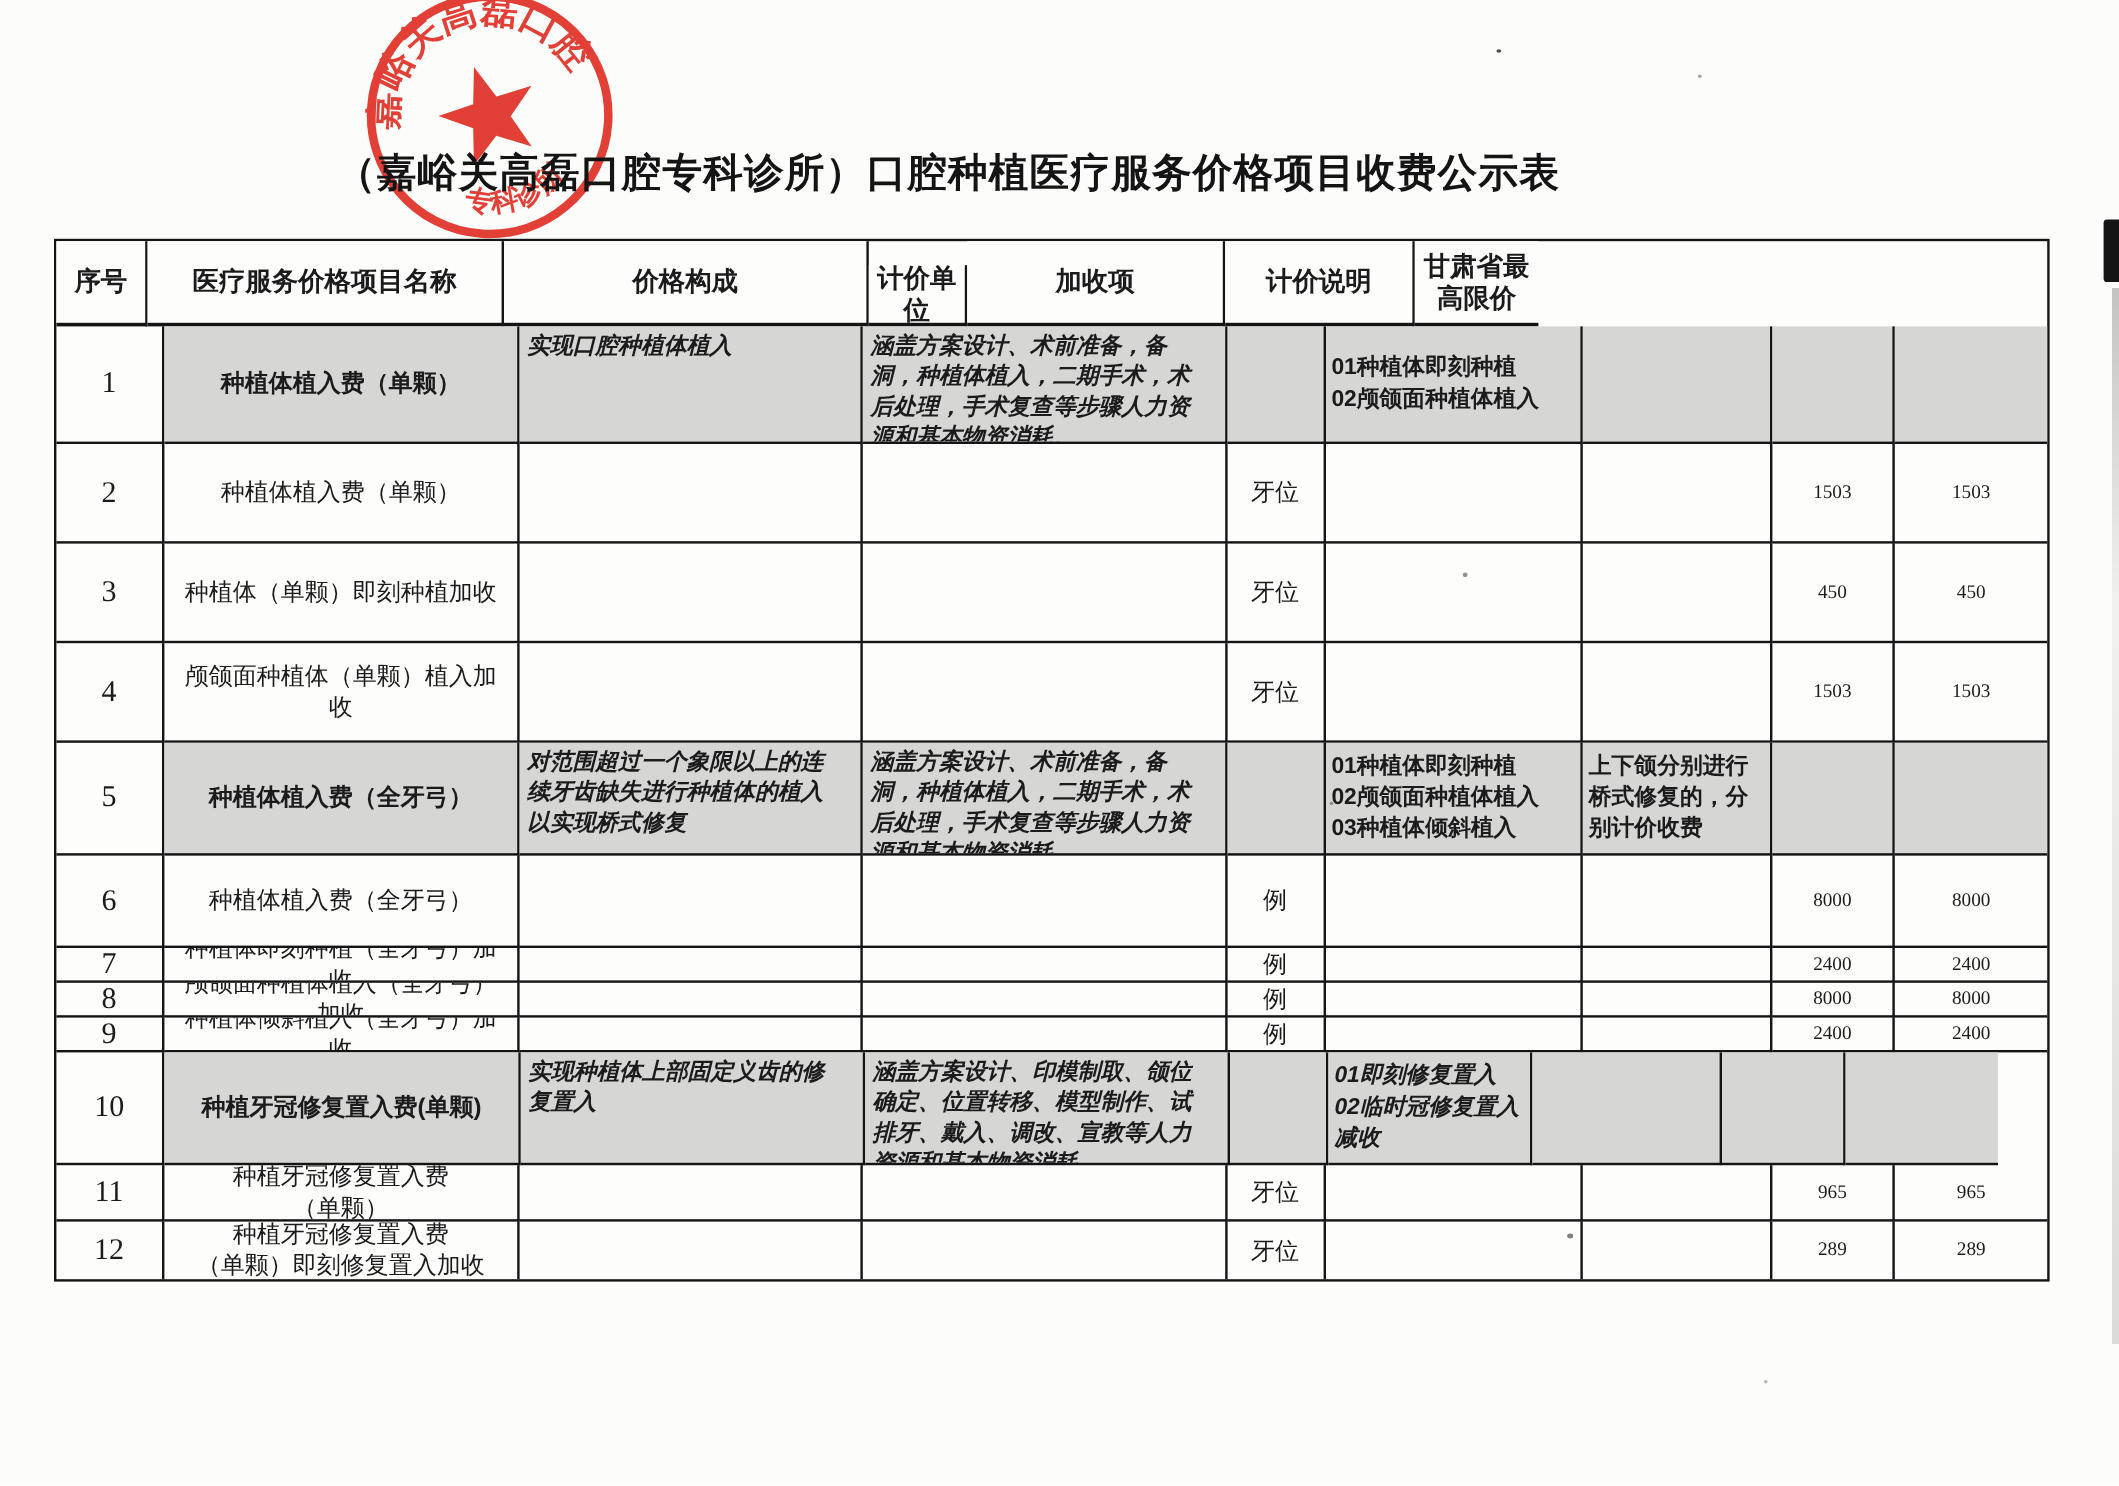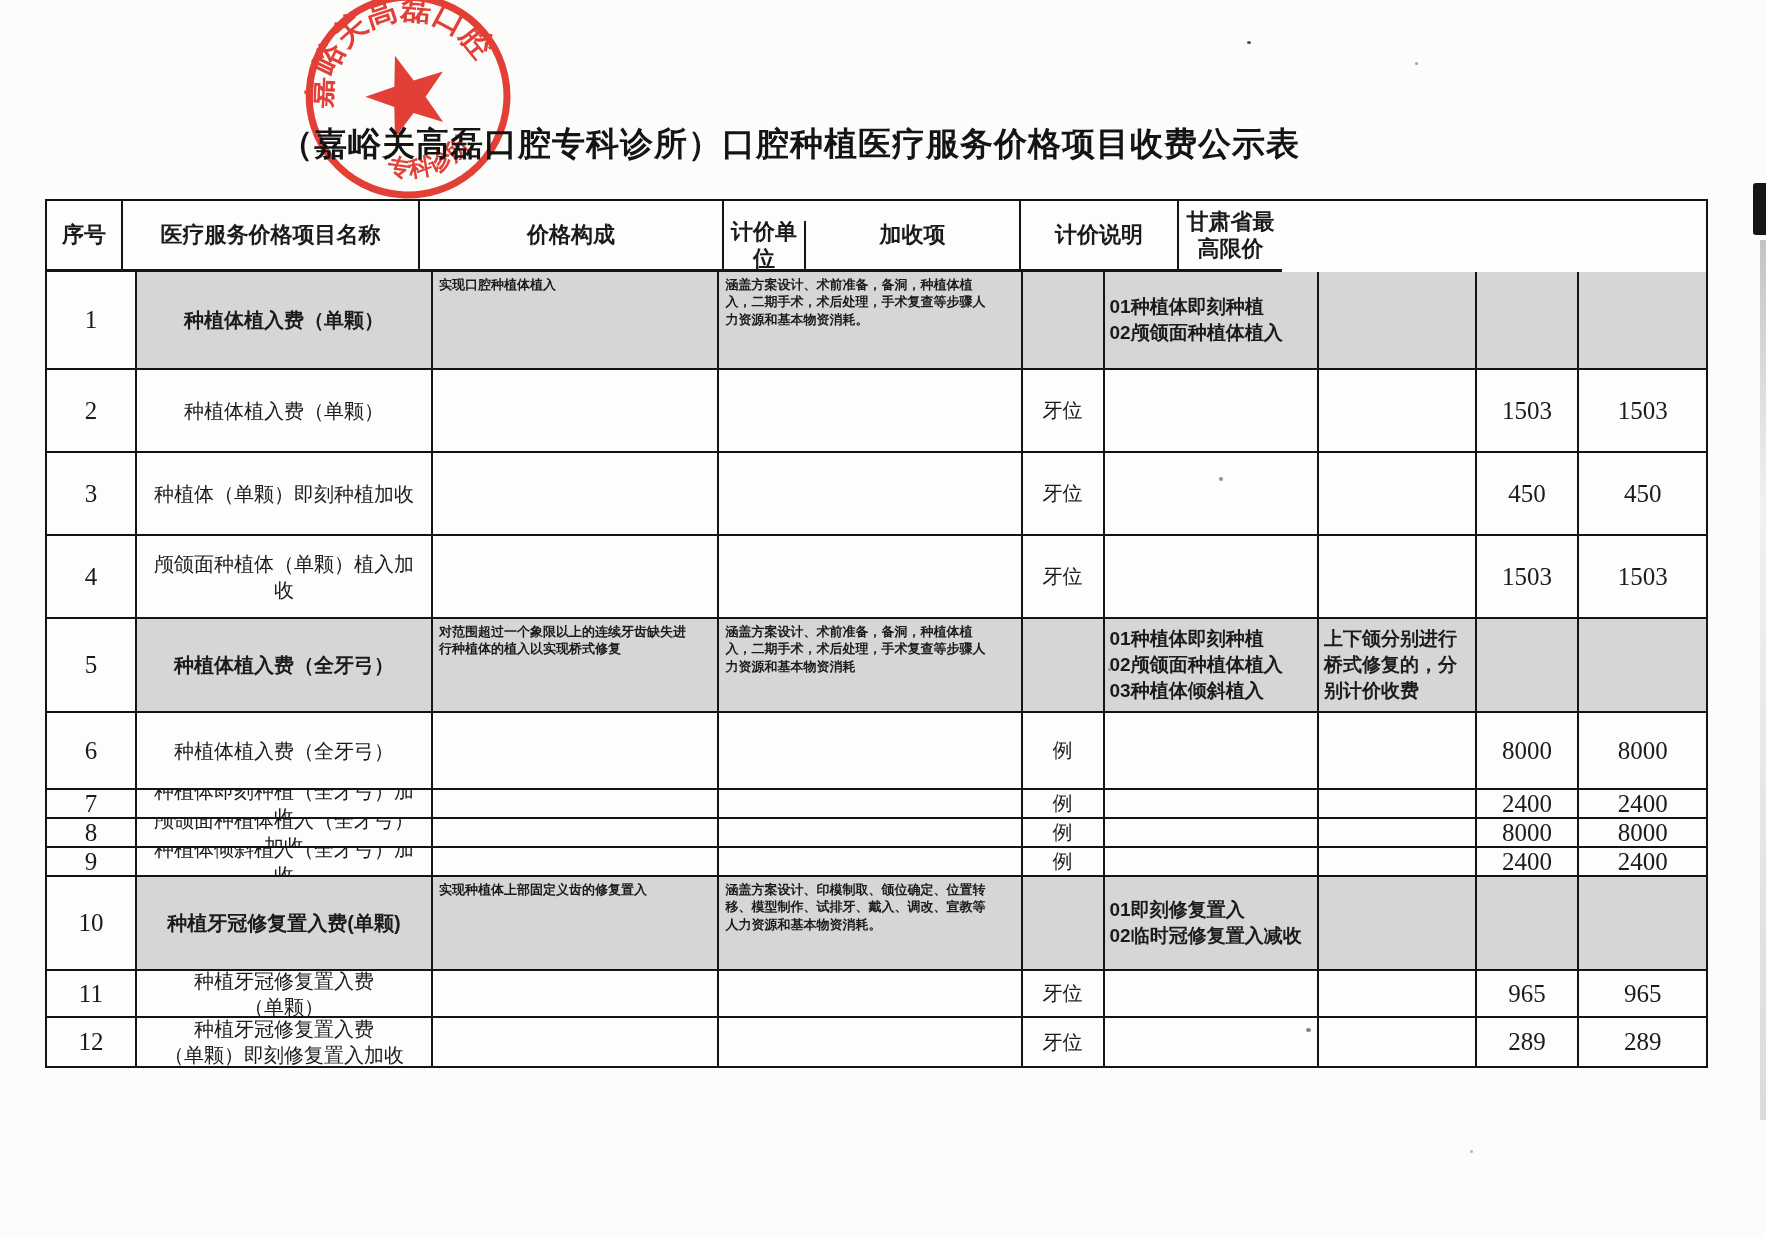--- a/index.html
+++ b/index.html
@@ -39,29 +39,29 @@
     background:#fdfdfc; border-bottom:3px solid #141414;
   }
 
   .shaded { background:#d6d6d5; }
 
   .cell-no   { align-items:center; font-family:"Liberation Serif","DejaVu Serif",serif; font-size:25px; }
   .cell-name { align-items:center; text-align:center; font-size:20px; padding:2px 16px; line-height:1.3;
                font-family:"Liberation Serif","DejaVu Serif",serif; white-space:pre-line; }
   .row-shaded .cell-name { font-family:"Liberation Sans","DejaVu Sans",sans-serif; font-weight:bold; font-size:20px; }
   .cell-output, .cell-comp {
-    justify-content:flex-start; text-align:left; font-size:13px; font-weight:600;
-    line-height:1.34; padding:4px 24px 2px 6px;
+    justify-content:flex-start; text-align:left; font-size:19px; font-weight:600;
+    line-height:1.34; padding:4px 24px 2px 6px;font-style:italic;
   }
   .cell-unit { align-items:center; font-size:20px; font-family:"Liberation Serif","DejaVu Serif",serif; }
   .cell-sur, .cell-note {
     text-align:left; font-size:19px; font-weight:600; line-height:1.38;
     padding:2px 5px; white-space:pre-line;
   }
-  .cell-price { align-items:center; font-size:25px; font-family:"Liberation Serif","DejaVu Serif",serif; }
+  .cell-price { align-items:center; font-size:16px; font-family:"Liberation Serif","DejaVu Serif",serif; }
 
   
   .edge-blob { position:absolute; right:0; top:183px; width:13px; height:52px; background:#151515; border-radius:3px 0 0 3px; }
   .edge-strip { position:absolute; right:0; top:240px; width:6px; height:880px;
                 background:linear-gradient(to bottom, rgba(90,90,90,.35), rgba(160,160,160,.12) 30%, rgba(120,120,120,.25)); }
   .speck { position:absolute; background:#4a4a4a; border-radius:50%; }
 </style>
 </head>
 <body>
 
@@ -193,21 +193,21 @@
         <div class="t-cell cell-note" style="width: 158px;"></div>
         <div class="t-cell cell-price" style="width: 103px;">2400</div>
         <div class="t-cell cell-price" style="width: 127px;">2400</div>
       </div>
       <div class="t-row row-shaded" style="height: 94px;">
         <div class="t-cell cell-no" style="width: 90px;">10</div>
         <div class="t-cell cell-name shaded" style="width: 297px;">种植牙冠修复置入费(单颗)</div>
         <div class="t-cell cell-output shaded" style="width: 287px;">实现种植体上部固定义齿的修复置入</div>
         <div class="t-cell cell-comp shaded" style="width: 304px;">涵盖方案设计、印模制取、颌位确定、位置转移、模型制作、试排牙、戴入、调改、宣教等人力资源和基本物资消耗。</div>
         <div class="t-cell cell-unit shaded" style="width: 82px;"></div>
-        <div class="t-cell cell-sur shaded" style="width: 215px;">01即刻修复置入
+        <div class="t-cell cell-sur shaded" style="width: 170px; font-style: italic;">01即刻修复置入
 02临时冠修复置入减收</div>
         <div class="t-cell cell-note shaded" style="width: 158px;"></div>
         <div class="t-cell cell-price shaded" style="width: 103px;"></div>
         <div class="t-cell cell-price shaded" style="width: 127px;"></div>
       </div>
       <div class="t-row" style="height: 47px;">
         <div class="t-cell cell-no" style="width: 90px;">11</div>
         <div class="t-cell cell-name" style="width: 297px;">种植牙冠修复置入费
 （单颗）</div>
         <div class="t-cell cell-output" style="width: 287px;"></div>

